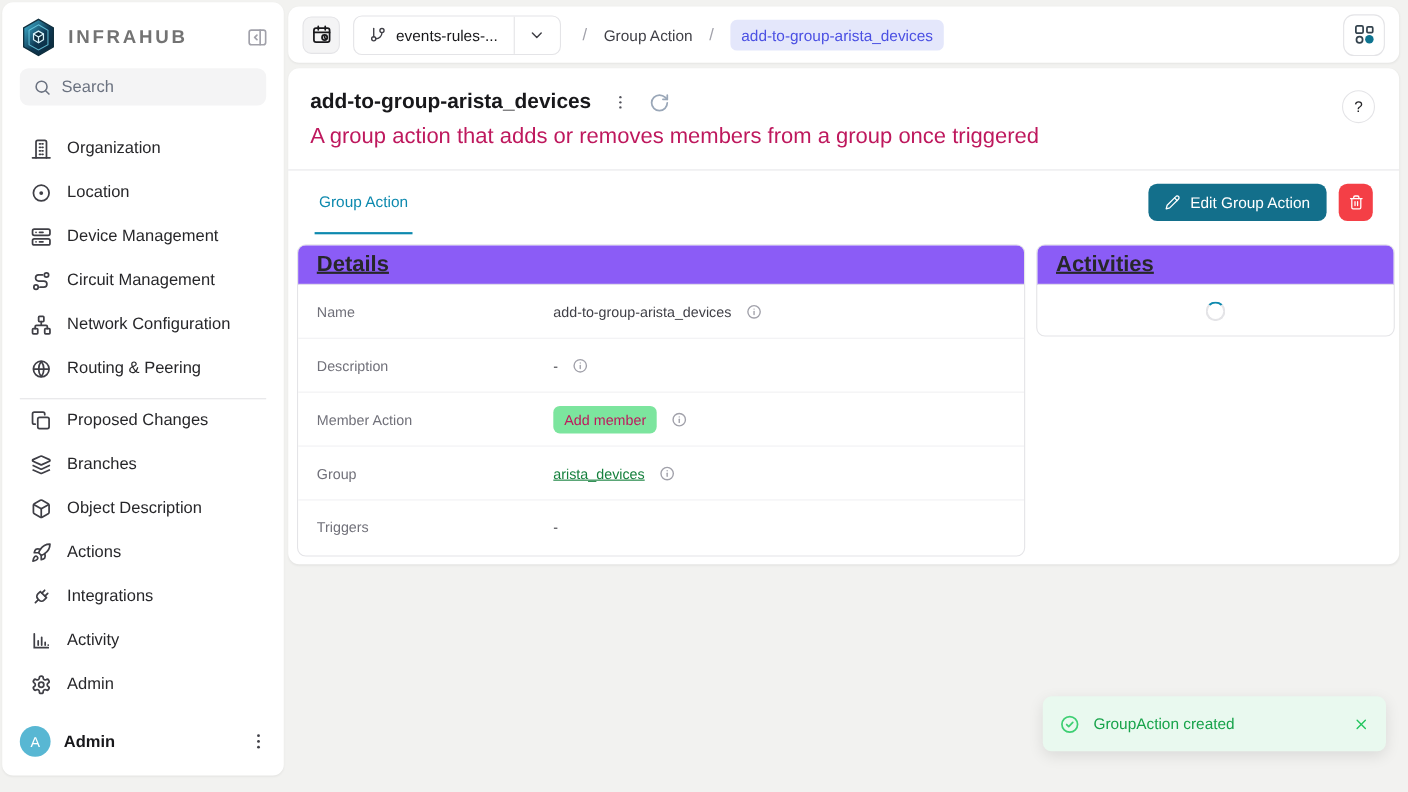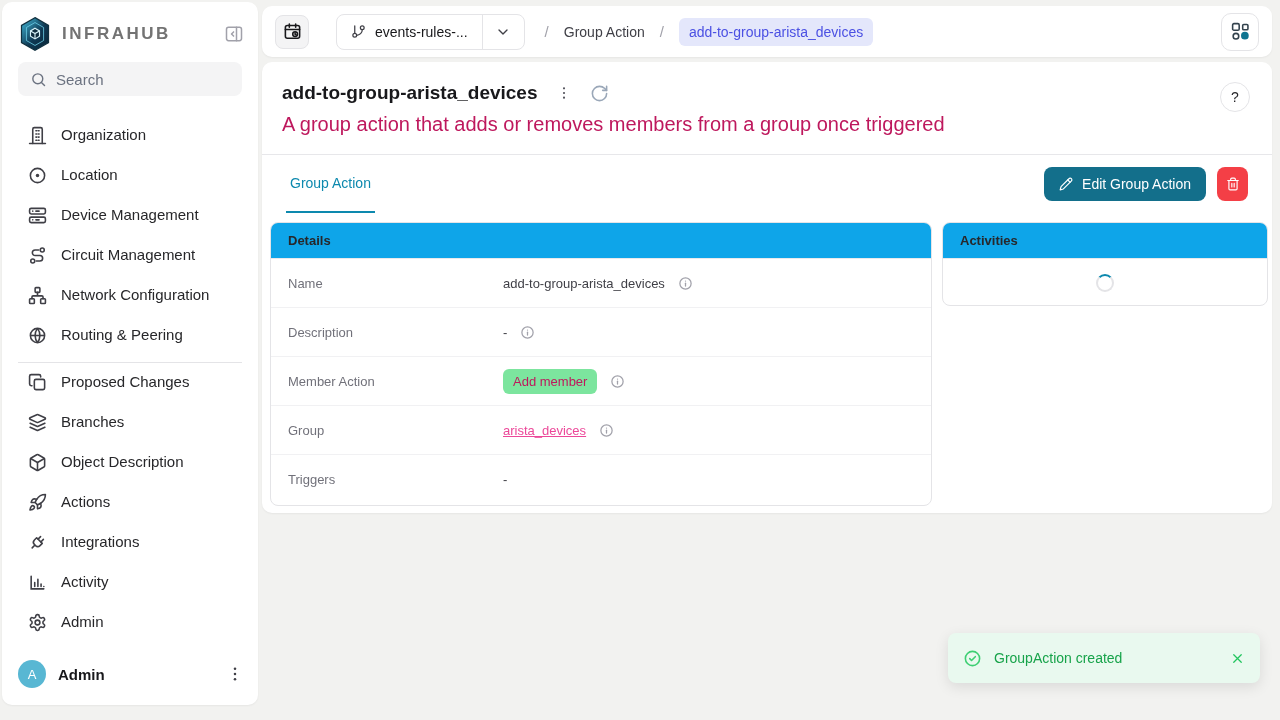--- a/index.html
+++ b/index.html
@@ -61,21 +61,21 @@
     position:absolute; left:262px; top:6px; width:1010px; height:51px;
     background:#ffffff; border-radius:10px; box-shadow:0 1px 2px rgba(0,0,0,.05);
     display:flex; align-items:center; padding:0 13px;
   }
   .icon-btn-sq {
     width:34px; height:34px; background:#f4f4f5; border:1px solid #e4e4e7;
     border-radius:8px; display:flex; align-items:center; justify-content:center;
     color:#18181b; cursor:pointer;
   }
   .branch-select {
-    margin-left:27px; height:36px; border:1px solid #e4e4e7; border-radius:8px;
+    margin-left:12px; height:36px; border:1px solid #e4e4e7; border-radius:8px;
     display:flex; align-items:stretch; background:#fff; cursor:pointer; overflow:hidden;
   }
   .branch-label { display:flex; align-items:center; gap:9px; padding:0 14px; font-size:14px; color:#18181b; }
   .branch-label svg { color:#3f3f46; }
   .branch-caret { width:42px; border-left:1px solid #e4e4e7; display:flex; align-items:center; justify-content:center; color:#3f3f46; }
   .crumbs { display:flex; align-items:center; gap:15px; margin-left:20px; font-size:14px; }
   .crumb-sep { color:#a1a1aa; font-size:15px; }
   .crumb-link { color:#3f3f46; cursor:pointer; }
   .crumb-chip {
     background:#e4e7fb; color:#4b50e3; padding:6px 10px; border-radius:6px;
@@ -116,33 +116,33 @@
   }
   .btn-delete {
     background:#f43f46; border:none; width:31px; height:34px; border-radius:8px;
     display:flex; align-items:center; justify-content:center; color:#fff; cursor:pointer;
   }
 
   .panel { position:absolute; background:#fff; border:1px solid #e4e4e7; border-radius:8px; overflow:hidden; }
   .panel-details { left:8px; top:160px; width:662px; height:284px; }
   .panel-activities { left:680px; top:160px; width:326px; height:84px; }
   .panel-header {
-    height:36px; background:#0ea5e9; border-bottom:1px solid #e9e9ec;
+    height:36px; background:#8b5cf6; border-bottom:1px solid #e9e9ec;
     display:flex; align-items:center; padding:0 17px;
-    font-size:13px; font-weight:bold; color:#27272a;
+    font-size:20px; font-weight:bold; color:#27272a;text-decoration:underline;
   }
   .detail-row { height:49px; display:flex; align-items:center; padding:0 17px; border-bottom:1px solid #f1f1f3; }
   .detail-row:last-child { border-bottom:none; }
   .detail-label { width:215px; font-size:13px; color:#71717a; flex:none; }
   .detail-value { display:flex; align-items:center; gap:13px; font-size:13px; color:#3f3f46; }
   .info-ico { color:#a1a1aa; cursor:pointer; }
   .badge-green {
     background:#7ce59e; color:#be185d; font-size:13px; padding:5px 10px; border-radius:6px;
   }
-  .value-link { color:#ec4899; text-decoration:underline; cursor:pointer; }
+  .value-link { color:#15803d; text-decoration:underline; cursor:pointer; }
 
   .activities-body { height:47px; display:flex; align-items:center; justify-content:center; }
   .spinner {
     width:18px; height:18px; border-radius:50%;
     border:2px solid #e4e4e7; border-top-color:#0d89ae;
     animation:spin 1s linear infinite;
   }
   @keyframes spin { to { transform:rotate(360deg); } }
 
   

